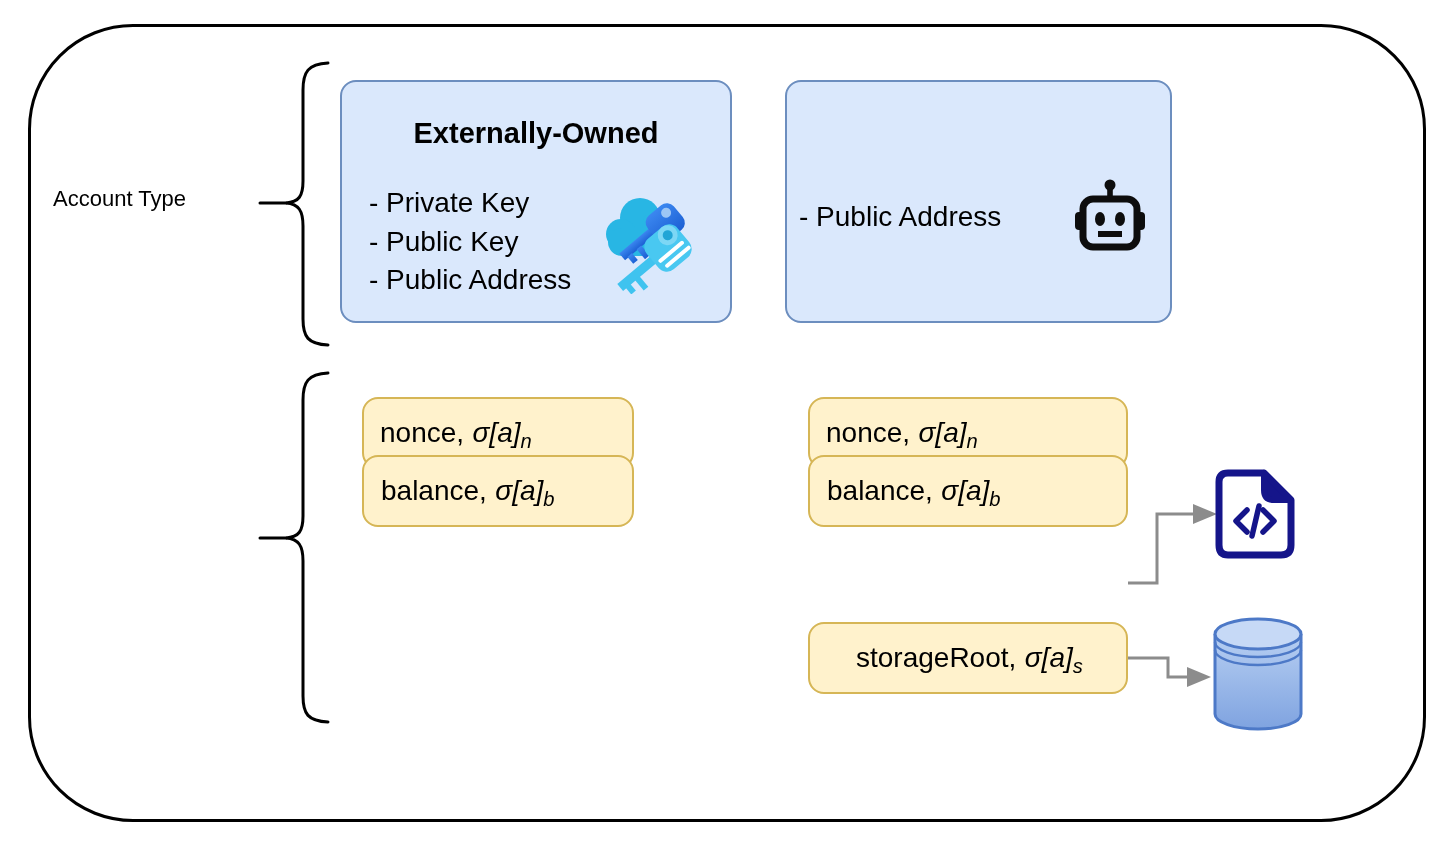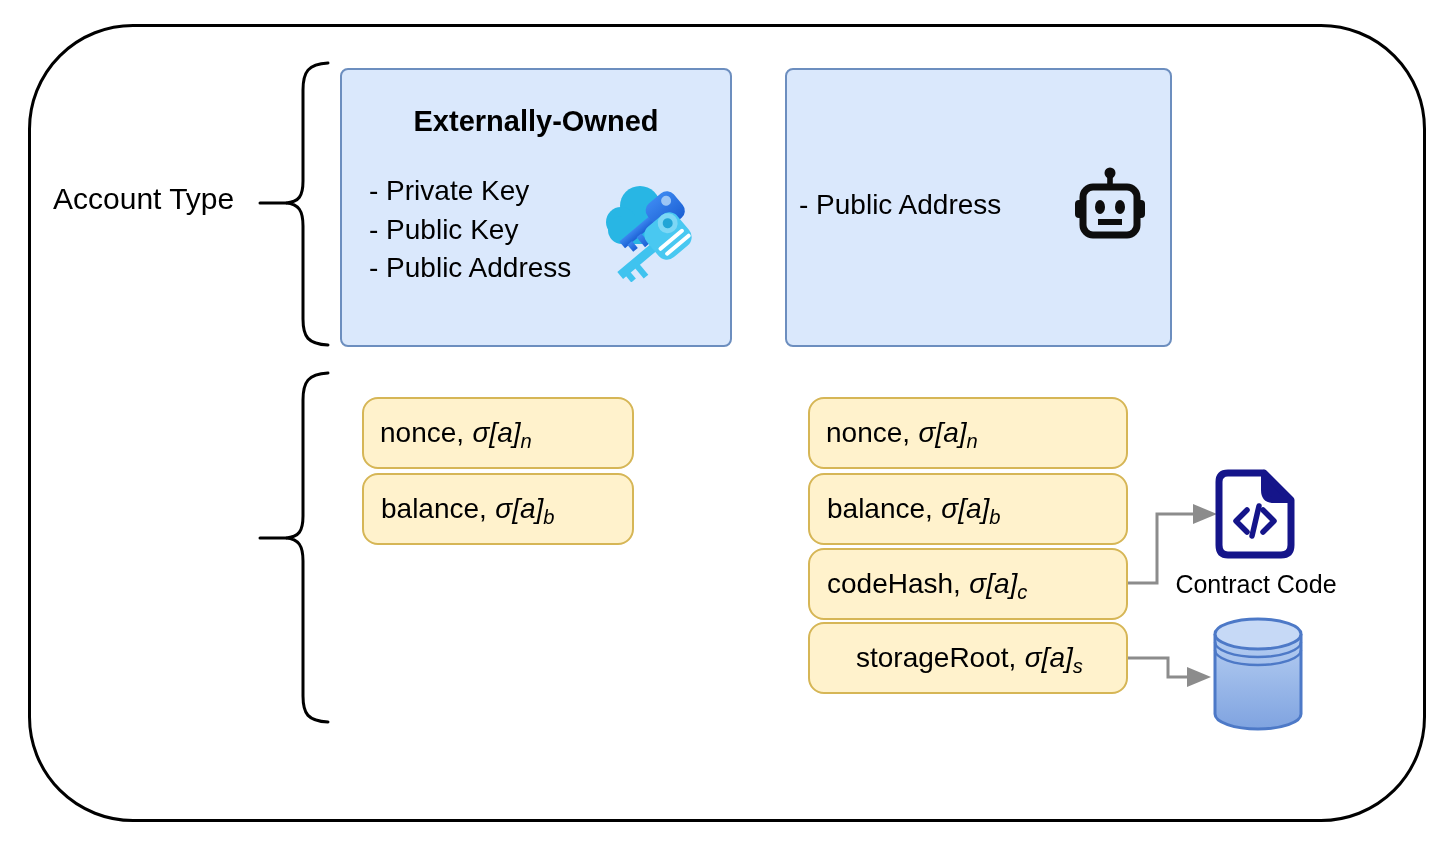--- a/index.html
+++ b/index.html
@@ -7,46 +7,46 @@
   .canvas{
     position:relative;width:1456px;height:848px;background:#ffffff;overflow:hidden;
     font-family:"Liberation Sans","DejaVu Sans",sans-serif;color:#000;
   }
   .frame{
     position:absolute;left:28px;top:24px;width:1392px;height:792px;
     border:3px solid var(--outline-black,#000);border-radius:105px;background:transparent;
   }
   .connector-layer{position:absolute;left:0;top:0;width:1456px;height:848px;pointer-events:none;}
 
-  .brace-label{position:absolute;font-size:30px;line-height:36px;white-space:nowrap;}
+  .brace-label{position:absolute;font-size:22px;line-height:36px;white-space:nowrap;}
   .label-account-type{left:53px;top:181px;}
   .label-account-state{left:50px;top:522px;}
 
   .card{
-    position:absolute;top:68px;height:279px;box-sizing:border-box;
+    position:absolute;top:80px;height:243px;box-sizing:border-box;
     background:var(--blue-fill,#dae8fc);border:2px solid var(--blue-stroke,#6c8ebf);
-    border-radius:8px;
+    border-radius:16px;
   }
   .card-eoa{left:340px;width:392px;}
   .card-contract{left:785px;width:387px;}
   .card-title{position:absolute;left:0;top:35px;width:100%;text-align:center;font-weight:700;font-size:29px;white-space:nowrap;}
   .card-items{position:absolute;font-size:28px;line-height:38.5px;white-space:nowrap;}
   .eoa-items{left:27px;top:102px;}
   .contract-items{left:12px;top:116px;line-height:38px;}
   .keys-art{position:absolute;left:262px;top:108px;}
   .robot-art{position:absolute;left:285px;top:95px;}
 
   .state-row{
     position:absolute;height:72px;box-sizing:border-box;
     background:var(--yellow-fill,#fff2cc);border:2px solid var(--yellow-stroke,#d6b656);
     border-radius:16px;font-size:28px;line-height:68px;padding-left:17px;white-space:nowrap;
   }
   .col-eoa{left:362px;width:272px;}
   .col-contract{left:808px;width:320px;}
-  .row-y1{top:397px;padding-left:16px;} .row-y2{top:473px;} .row-y3{top:548px;} .row-y4{top:622px;padding-left:46px;}
+  .row-y1{top:397px;padding-left:16px;} .row-y2{top:455px;} .row-y3{top:548px;} .row-y4{top:622px;padding-left:46px;}
   .row-name{font-style:normal;margin-right:0.30em;}
   .row-sigma{font-style:italic;}
   .row-sub{font-style:italic;font-size:0.72em;position:relative;top:0.30em;}
 
   .icon-caption{position:absolute;font-size:25px;text-align:center;white-space:nowrap;}
   .caption-contract-code{left:1146px;top:570px;width:220px;}
   .caption-persistent-data{left:1140px;top:740px;width:230px;}
 
   .doc-art{position:absolute;left:1214px;top:468px;}
   .cyl-art{position:absolute;left:1211px;top:614px;}
@@ -134,35 +134,31 @@
   <div class="state-row col-eoa row-y2">
     <span class="row-name">balance,</span><span class="row-sigma">σ[a]</span><span class="row-sub">b</span>
   </div>
 
   <div class="state-row col-contract row-y1">
     <span class="row-name">nonce,</span><span class="row-sigma">σ[a]</span><span class="row-sub">n</span>
   </div>
   <div class="state-row col-contract row-y2">
     <span class="row-name">balance,</span><span class="row-sigma">σ[a]</span><span class="row-sub">b</span>
   </div>
-  <div class="state-row col-contract row-y3">
-    <span class="row-name">codeHash,</span><span class="row-sigma">σ[a]</span><span class="row-sub">c</span>
-  </div>
   <div class="state-row col-contract row-y4">
     <span class="row-name">storageRoot,</span><span class="row-sigma">σ[a]</span><span class="row-sub">s</span>
   </div>
 
   <svg class="doc-art" width="82" height="92" viewBox="0 0 82 92">
     <path d="M 14 5 L 50 5 L 77 32 L 77 77 Q 77 87 67 87 L 14 87 Q 5 87 5 77 L 5 14 Q 5 5 14 5 Z" fill="#ffffff" style="stroke:var(--navy,#15158a)" stroke-width="7" stroke-linejoin="round"></path>
     <path d="M 50 5 L 50 22 Q 50 32 60 32 L 77 32 Z" style="fill:var(--navy,#15158a);stroke:var(--navy,#15158a)" stroke-width="6" stroke-linejoin="round"></path>
     <polyline points="33,42 22,53 33,64" fill="none" style="stroke:var(--navy,#15158a)" stroke-width="5.5" stroke-linecap="round" stroke-linejoin="round"></polyline>
     <polyline points="49,42 60,53 49,64" fill="none" style="stroke:var(--navy,#15158a)" stroke-width="5.5" stroke-linecap="round" stroke-linejoin="round"></polyline>
     <line x1="45" y1="38" x2="38" y2="68" style="stroke:var(--navy,#15158a)" stroke-width="5.5" stroke-linecap="round"></line>
   </svg>
-  <div class="icon-caption caption-contract-code">Contract Code</div>
 
   <svg class="cyl-art" width="95" height="122" viewBox="0 0 95 122">
     <defs>
       <linearGradient id="cylGrad" x1="0" y1="0" x2="0" y2="1">
         <stop offset="0" stop-color="#b7cff2"></stop>
           <stop offset="1" stop-color="#7fa3e0"></stop>
       </linearGradient>
     </defs>
     <path d="M 4 20 L 4 100 A 43 15 0 0 0 90 100 L 90 20" fill="url(#cylGrad)" style="stroke:var(--cylinder-stroke,#4d79c7)" stroke-width="3"></path>
     <ellipse cx="47" cy="20" rx="43" ry="15" fill="#c6d9f6" style="stroke:var(--cylinder-stroke,#4d79c7)" stroke-width="3"></ellipse>

